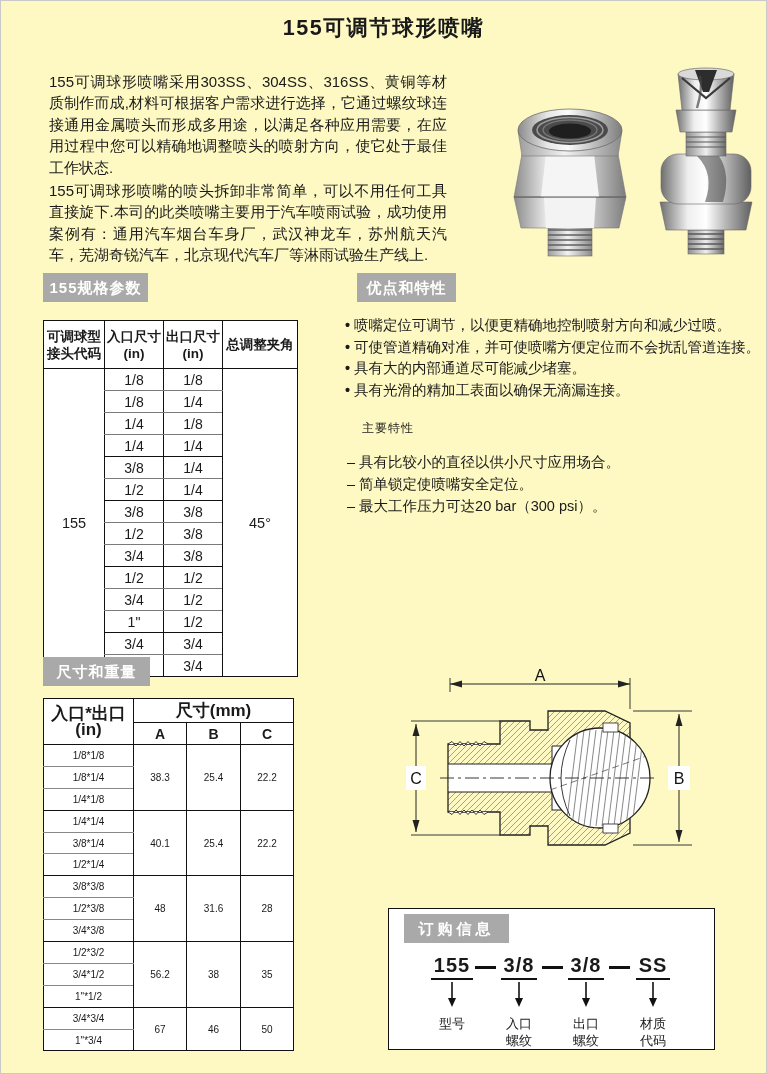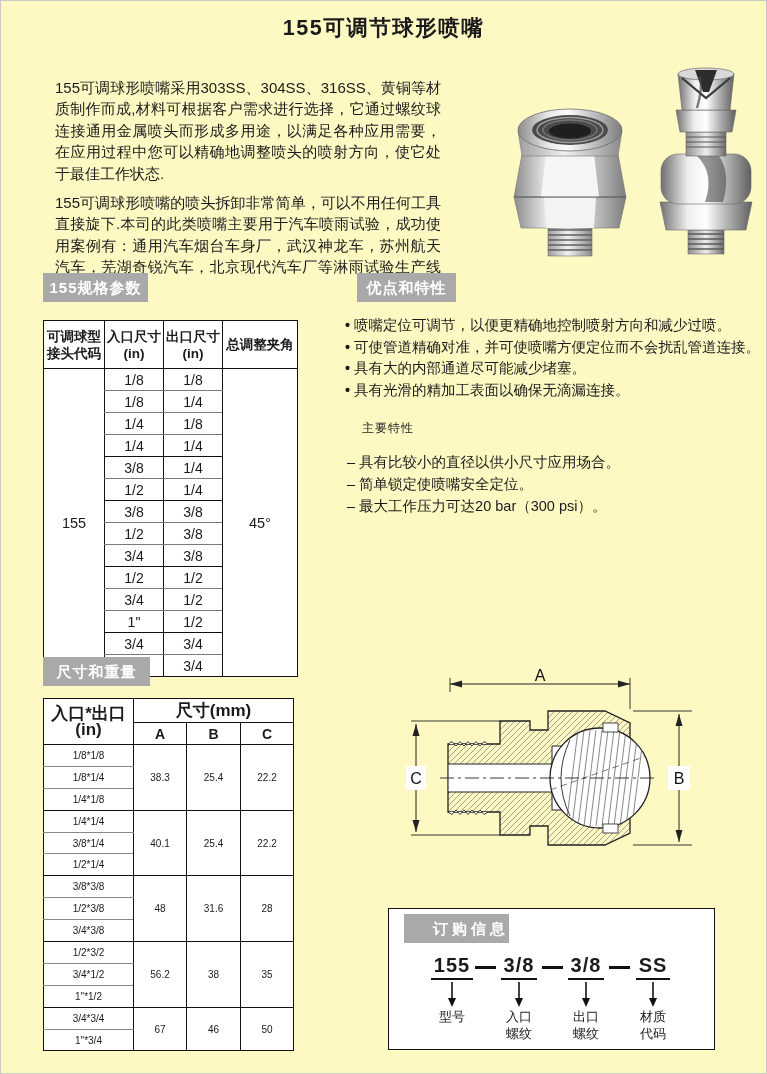--- a/index.html
+++ b/index.html
@@ -4,21 +4,21 @@
 <style>
   *{margin:0;padding:0;box-sizing:border-box}
   html,body{background:#ffffff}
   body{font-family:"Liberation Sans","DejaVu Sans",sans-serif;color:#1a1a1a}
   .page{position:relative;width:767px;height:1074px;background:#fef9c3;overflow:hidden;
         box-shadow:inset 0 0 0 1px #c9c9c9}
   .title{position:absolute;top:13px;left:0;width:100%;text-align:center;
          font-size:21.5px;font-weight:bold;letter-spacing:1.5px}
   .intro{position:absolute;left:47px;top:69px;width:402px;font-size:15px;
          line-height:21.4px;text-align:justify}
-  .intro p{margin:8px}
+  .intro p{margin:2px}
   
   .tab{position:absolute;background:#a9a9a9;color:#fff;font-size:15px;font-weight:bold;
        text-align:center;height:29px;line-height:29px;letter-spacing:1px}
   #tab-specs{left:43px;top:273px;width:105px}
   #tab-features{left:357px;top:273px;width:99px}
   #tab-dims{left:43px;top:657px;width:107px}
   
   table{border-collapse:collapse;position:absolute;table-layout:fixed;background:#fff}
   .spec-table{left:43px;top:320px;width:254px;border:1.5px solid #111}
   .spec-table th,.spec-table td{border-left:1px solid #111;text-align:center;
@@ -52,29 +52,29 @@
   .dash-list li{font-size:14.5px;line-height:21.8px;white-space:nowrap}
   .dash-list li::before{content:"– "}
   
   .photo-left{position:absolute;left:500px;top:100px}
   .photo-right{position:absolute;left:645px;top:62px}
   .diagram{position:absolute;left:400px;top:668px}
   
   .order-box{position:absolute;left:388px;top:908px;width:327px;height:142px;
        border:1.2px solid #111;background:#fff}
   .order-tab{position:absolute;left:15px;top:5px;width:105px;background:#a9a9a9;color:#fff;
-       font-size:15px;font-weight:bold;height:29px;line-height:29px;text-align:right;
+       font-size:15px;font-weight:bold;height:29px;line-height:29px;text-align:center;
        letter-spacing:4px}
   .order-row{position:absolute;left:40px;top:44px;display:flex;align-items:flex-start}
   .order-seg{width:46px;display:flex;flex-direction:column;align-items:center}
   .order-value{font-size:20px;font-weight:bold;border-bottom:2.5px solid #111;
        padding:0 3px 1px;letter-spacing:1px;line-height:24px}
   .order-dash{width:21px;height:2.5px;background:#111;margin-top:13px}
   .order-arrow{margin-top:2px;line-height:0}
-  .order-label{font-size:13px;line-height:16.5px;margin-top:1px;white-space:nowrap;
+  .order-label{font-size:13px;line-height:16.5px;margin-top:8px;white-space:nowrap;
        text-align:left}
 </style>
 </head>
 <body>
 
 <div class="page">
 
   <div class="title">155可调节球形喷嘴</div>
 
   <div class="intro">

